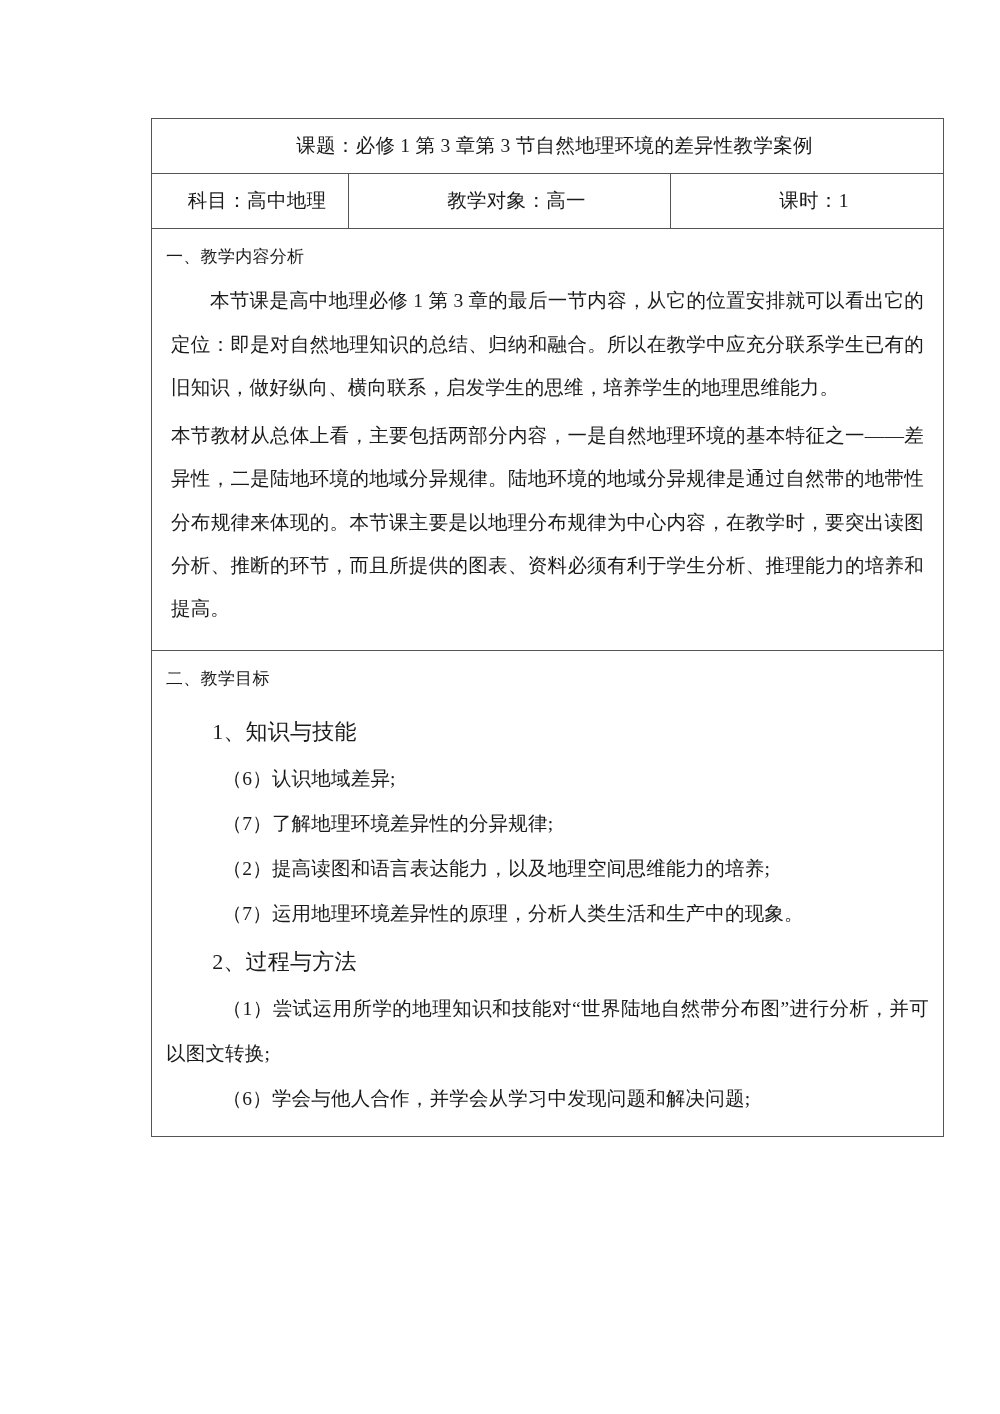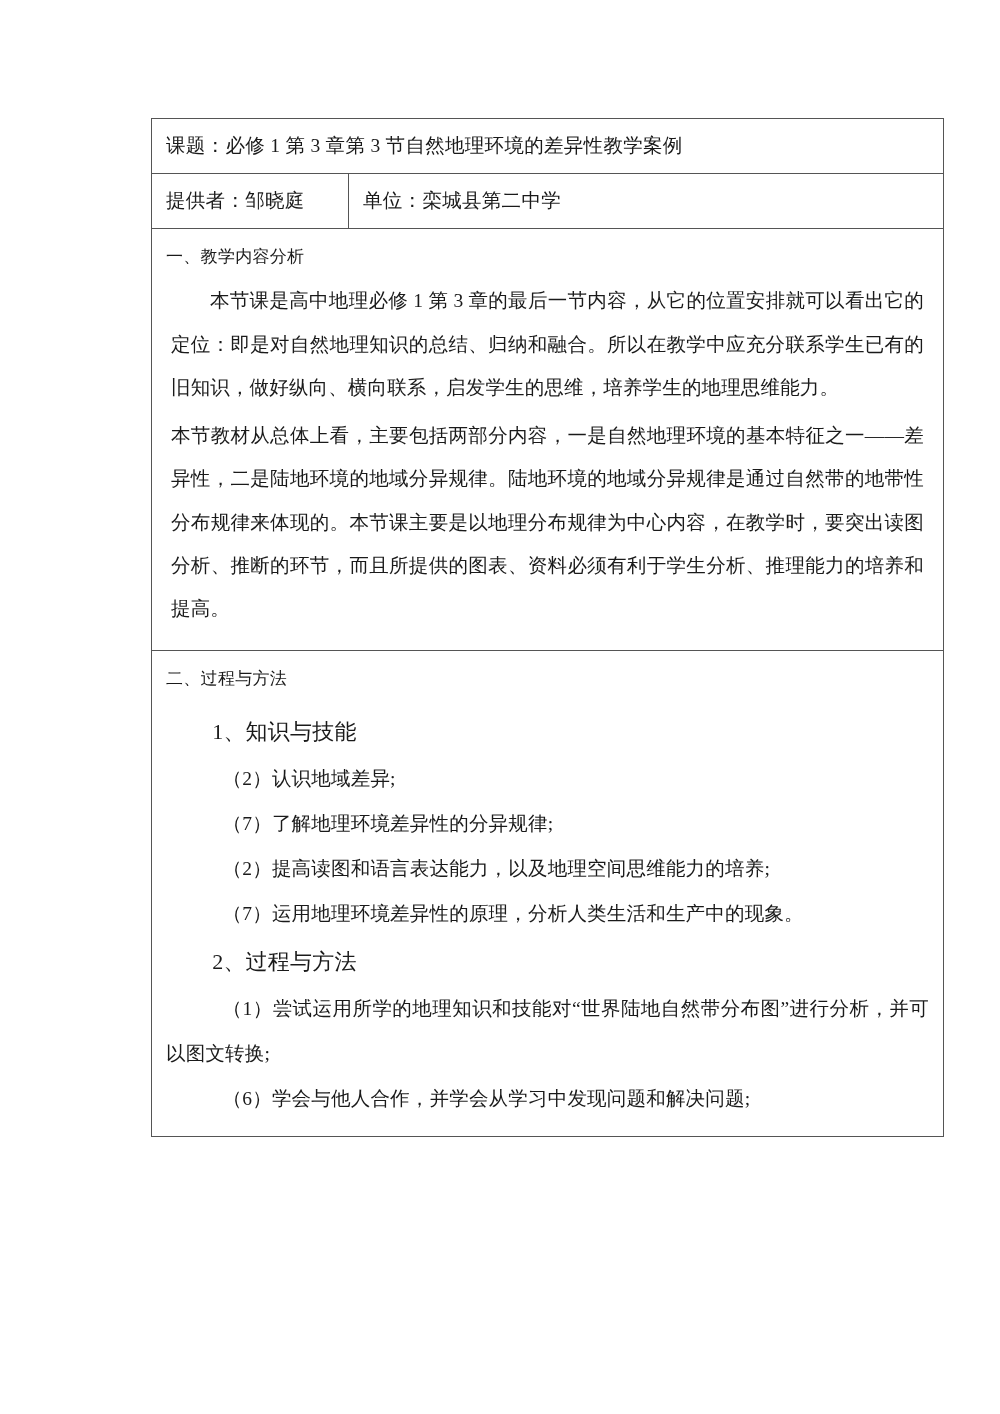--- a/index.html
+++ b/index.html
@@ -32,20 +32,21 @@
     border: 1px solid #555555;
     vertical-align: top;
     padding: 0;
   }
 
   
   .hdr-cell {
     height: 54px;
     padding: 0 0 0 14px !important;
     vertical-align: middle !important;
+    text-align: center;
   }
   .hdr-text {
     font-size: 19.5px;
     line-height: 1.2;
     letter-spacing: 0.3px;
     white-space: nowrap;
   }
 
   
   .sec-cell {
@@ -108,42 +109,45 @@
       <col style="width:273px">
     </colgroup>
     <tbody>
       <tr>
         <td class="hdr-cell" colspan="3">
           <div class="hdr-text"><span>课题：</span><span>必修 1 第 3 章第 3 节自然地理环境的差异性教学案例</span></div>
         </td>
       </tr>
       <tr>
         <td class="hdr-cell">
-          <div class="hdr-text"><span>提供者：</span><span>邹晓庭</span></div>
+          <div class="hdr-text"><span>科目：</span><span>高中地理</span></div>
         </td>
-        <td class="hdr-cell" colspan="2">
-          <div class="hdr-text"><span>单位：</span><span>栾城县第二中学</span></div>
+        <td class="hdr-cell">
+          <div class="hdr-text"><span>教学对象：</span><span>高一</span></div>
+        </td>
+        <td class="hdr-cell">
+          <div class="hdr-text"><span>课时：</span><span>1</span></div>
         </td>
       </tr>
 
       <tr>
         <td class="sec-cell" colspan="3">
           <div class="sec-heading">一、教学内容分析</div>
           <p class="para indent">本节课是高中地理必修 1 第 3 章的最后一节内容，从它的位置安排就可以看出它的定位：即是对自然地理知识的总结、归纳和融合。所以在教学中应充分联系学生已有的旧知识，做好纵向、横向联系，启发学生的思维，培养学生的地理思维能力。</p>
           <p class="para no-indent">本节教材从总体上看，主要包括两部分内容，一是自然地理环境的基本特征之一——差异性，二是陆地环境的地域分异规律。陆地环境的地域分异规律是通过自然带的地带性分布规律来体现的。本节课主要是以地理分布规律为中心内容，在教学时，要突出读图分析、推断的环节，而且所提供的图表、资料必须有利于学生分析、推理能力的培养和提高。</p>
         </td>
       </tr>
 
       <tr>
         <td class="sec-cell" colspan="3">
-          <div class="sec-heading">二、过程与方法</div>
+          <div class="sec-heading">二、教学目标</div>
 
           <div class="spacer-sm"></div>
           <p class="goal-l1">1、知识与技能</p>
-          <p class="goal-l2">（2）认识地域差异;</p>
+          <p class="goal-l2">（6）认识地域差异;</p>
           <p class="goal-l2">（7）了解地理环境差异性的分异规律;</p>
           <p class="goal-l2">（2）提高读图和语言表达能力，以及地理空间思维能力的培养;</p>
           <p class="goal-l2">（7）运用地理环境差异性的原理，分析人类生活和生产中的现象。</p>
 
           <p class="goal-l1">2、过程与方法</p>
           <p class="goal-l2 wrap">（1）尝试运用所学的地理知识和技能对“世界陆地自然带分布图”进行分析，并可以图文转换;</p>
           <p class="goal-l2">（6）学会与他人合作，并学会从学习中发现问题和解决问题;</p>
         </td>
       </tr>
     </tbody>

